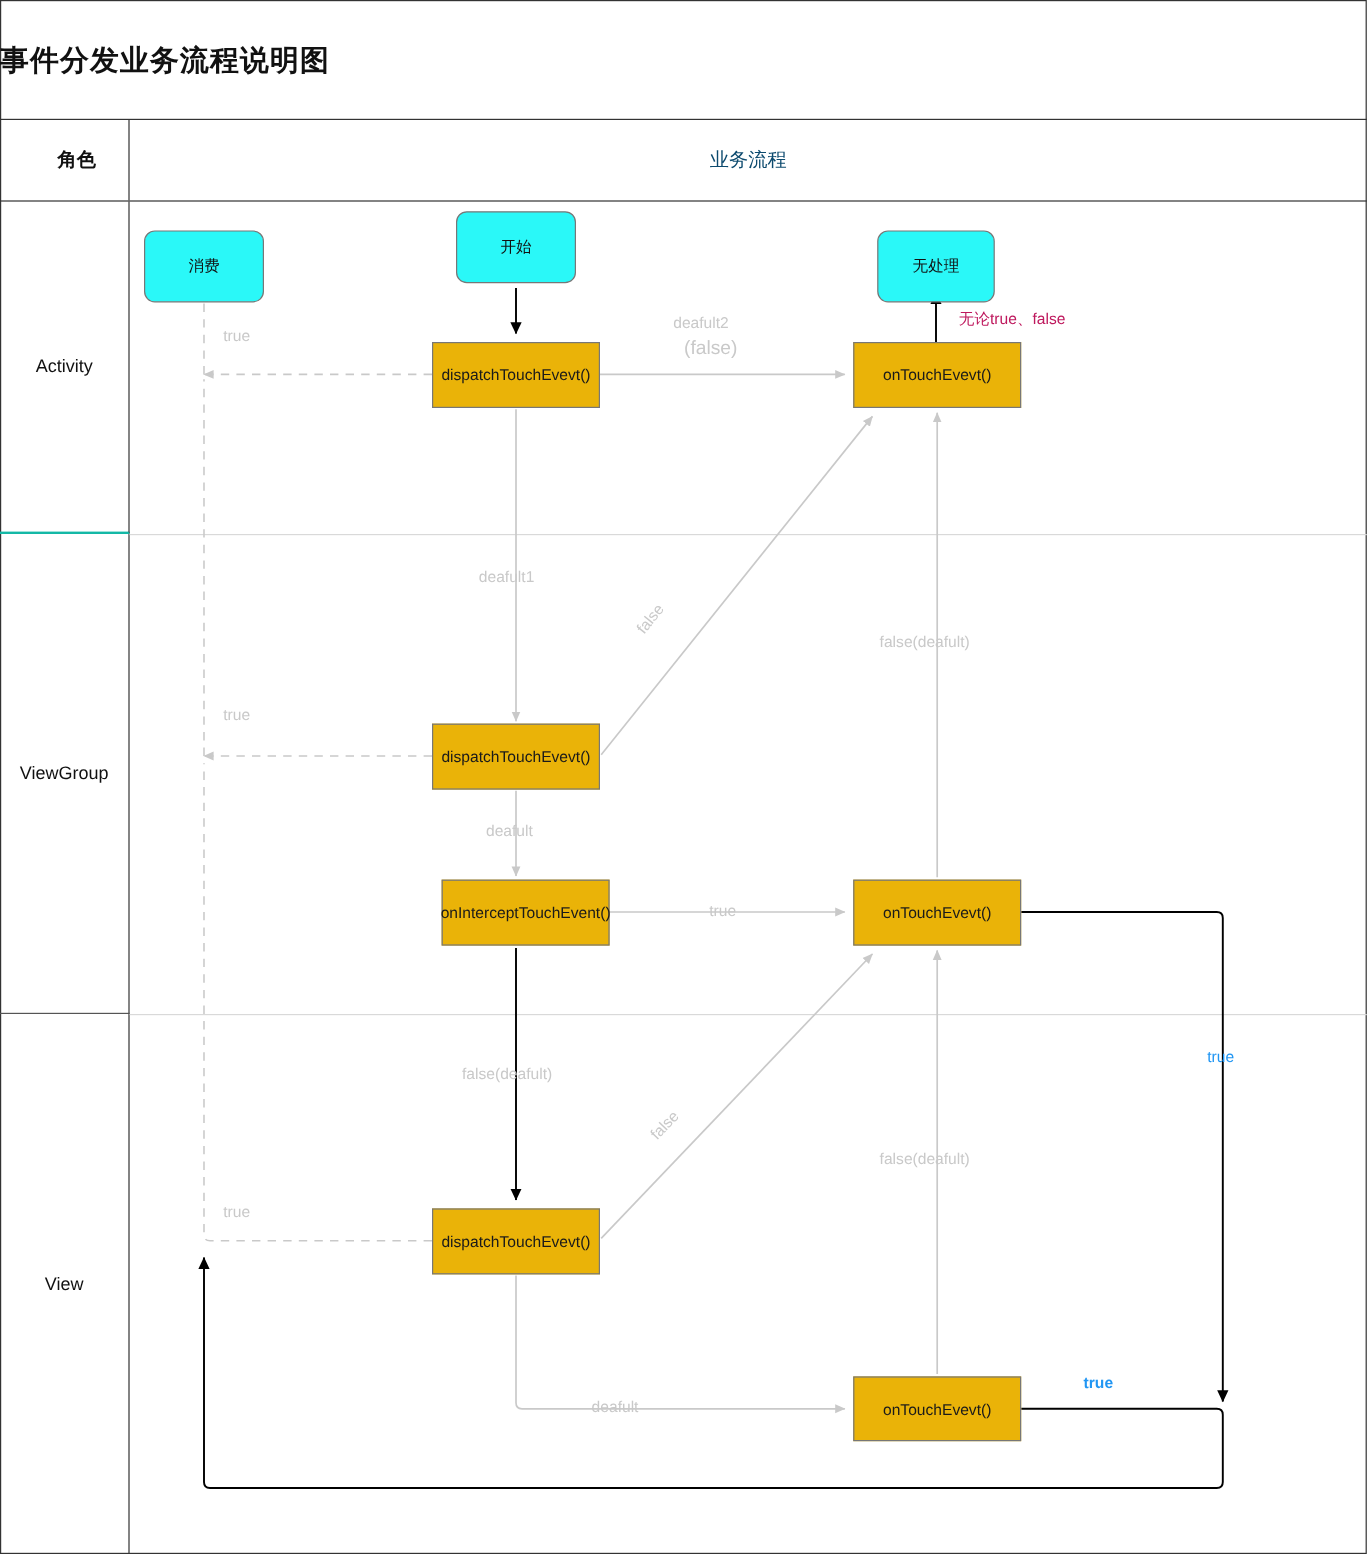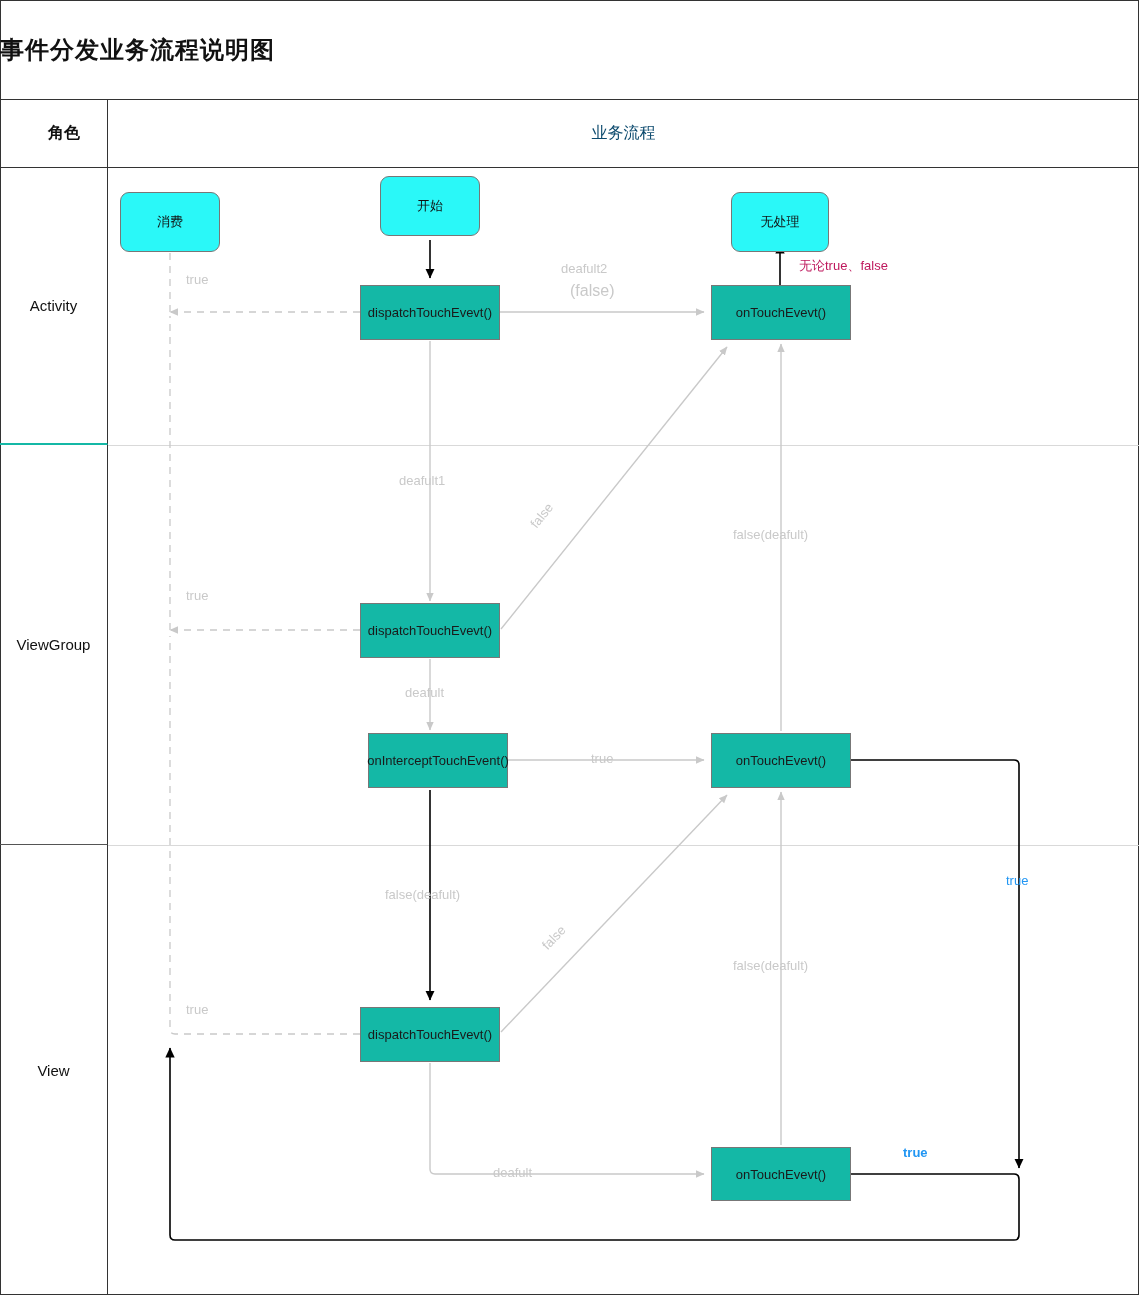--- a/index.html
+++ b/index.html
@@ -41,21 +41,21 @@
   
   .lane-sep{position:absolute;left:108px;width:1031px;height:0;
             border-top:1px solid #d9d9d9;}
 
   
   .canvas{position:absolute;left:0;top:0;width:1140px;height:1296px;}
 
   
   .node{position:absolute;box-sizing:border-box;display:flex;
         align-items:center;justify-content:center;text-align:center;}
-  .node-proc{border:1px solid #777;background:#14b8a6;font-size:13px;color:#1a1a1a;}
+  .node-proc{border:1px solid #777;background:#eab308;font-size:13px;color:#1a1a1a;}
   .node-term{border:1px solid #777;border-radius:9px;font-size:13px;color:#111;margin-top:12px;}
 
   .lbl{position:absolute;font-size:13px;color:#c9c9c9;white-space:nowrap;}
   .lbl-blue{color:#2196f3;font-size:13px;}
   .lbl-rot{transform-origin:center center;}
 </style>
 </head>
 <body>
 
 <div class="page">

